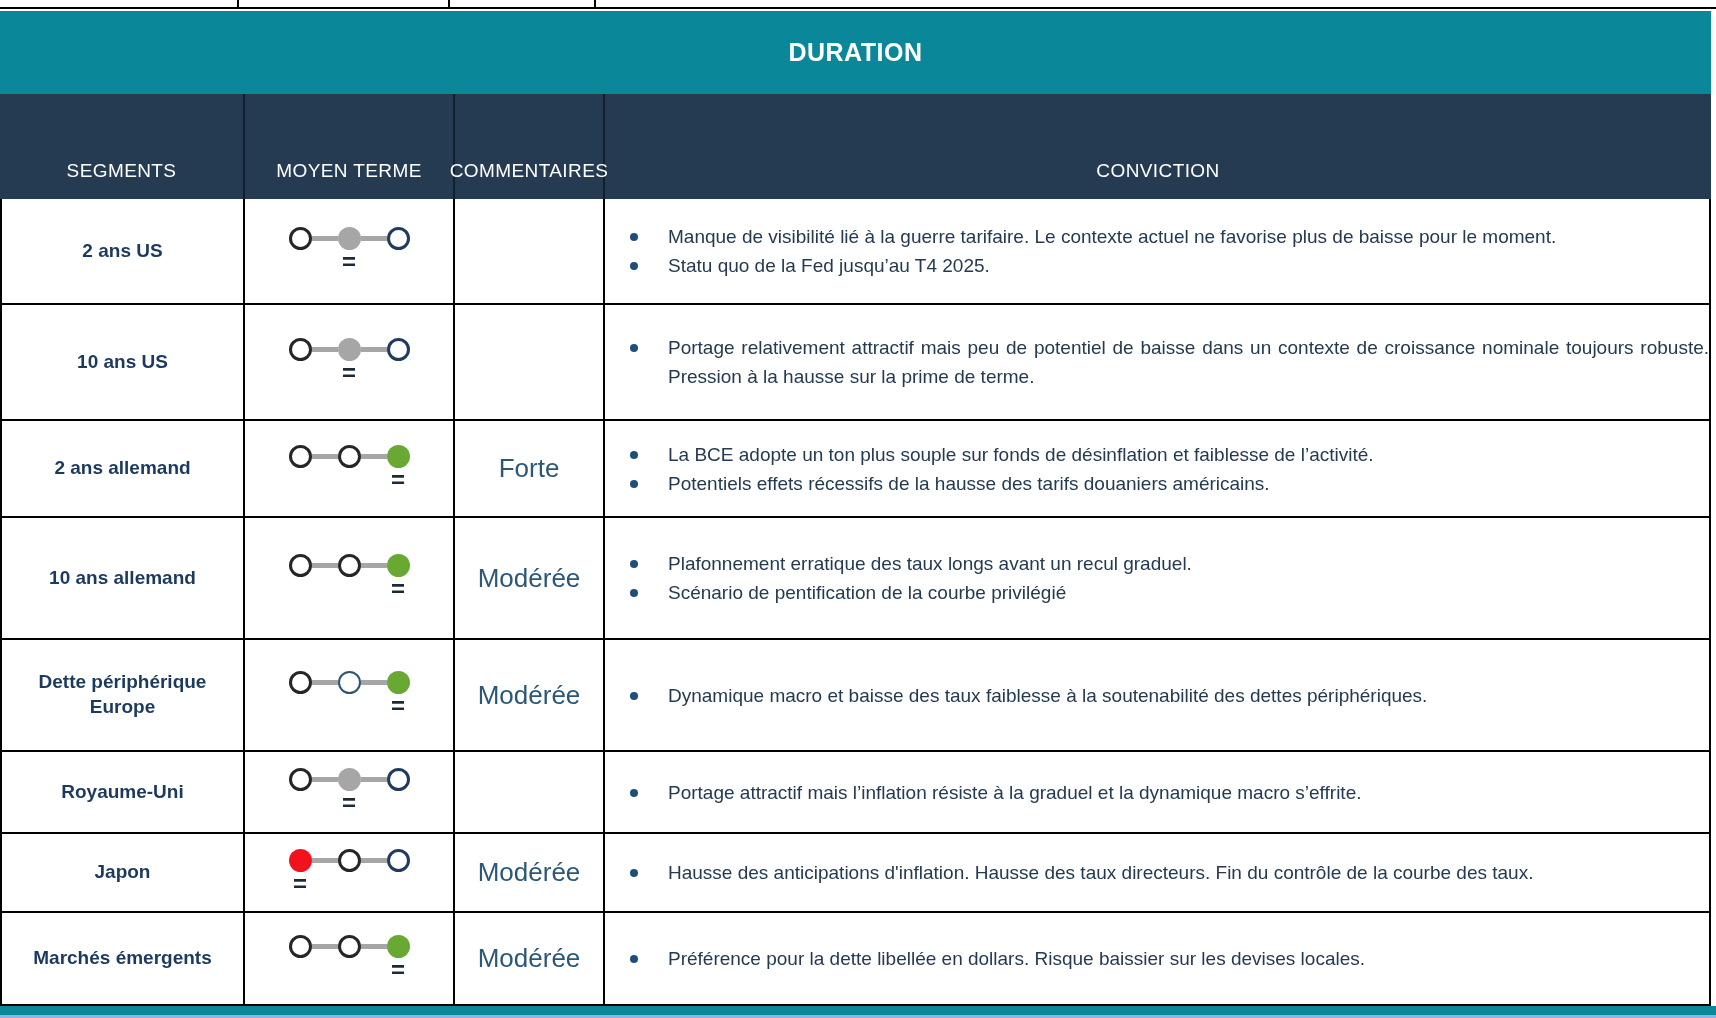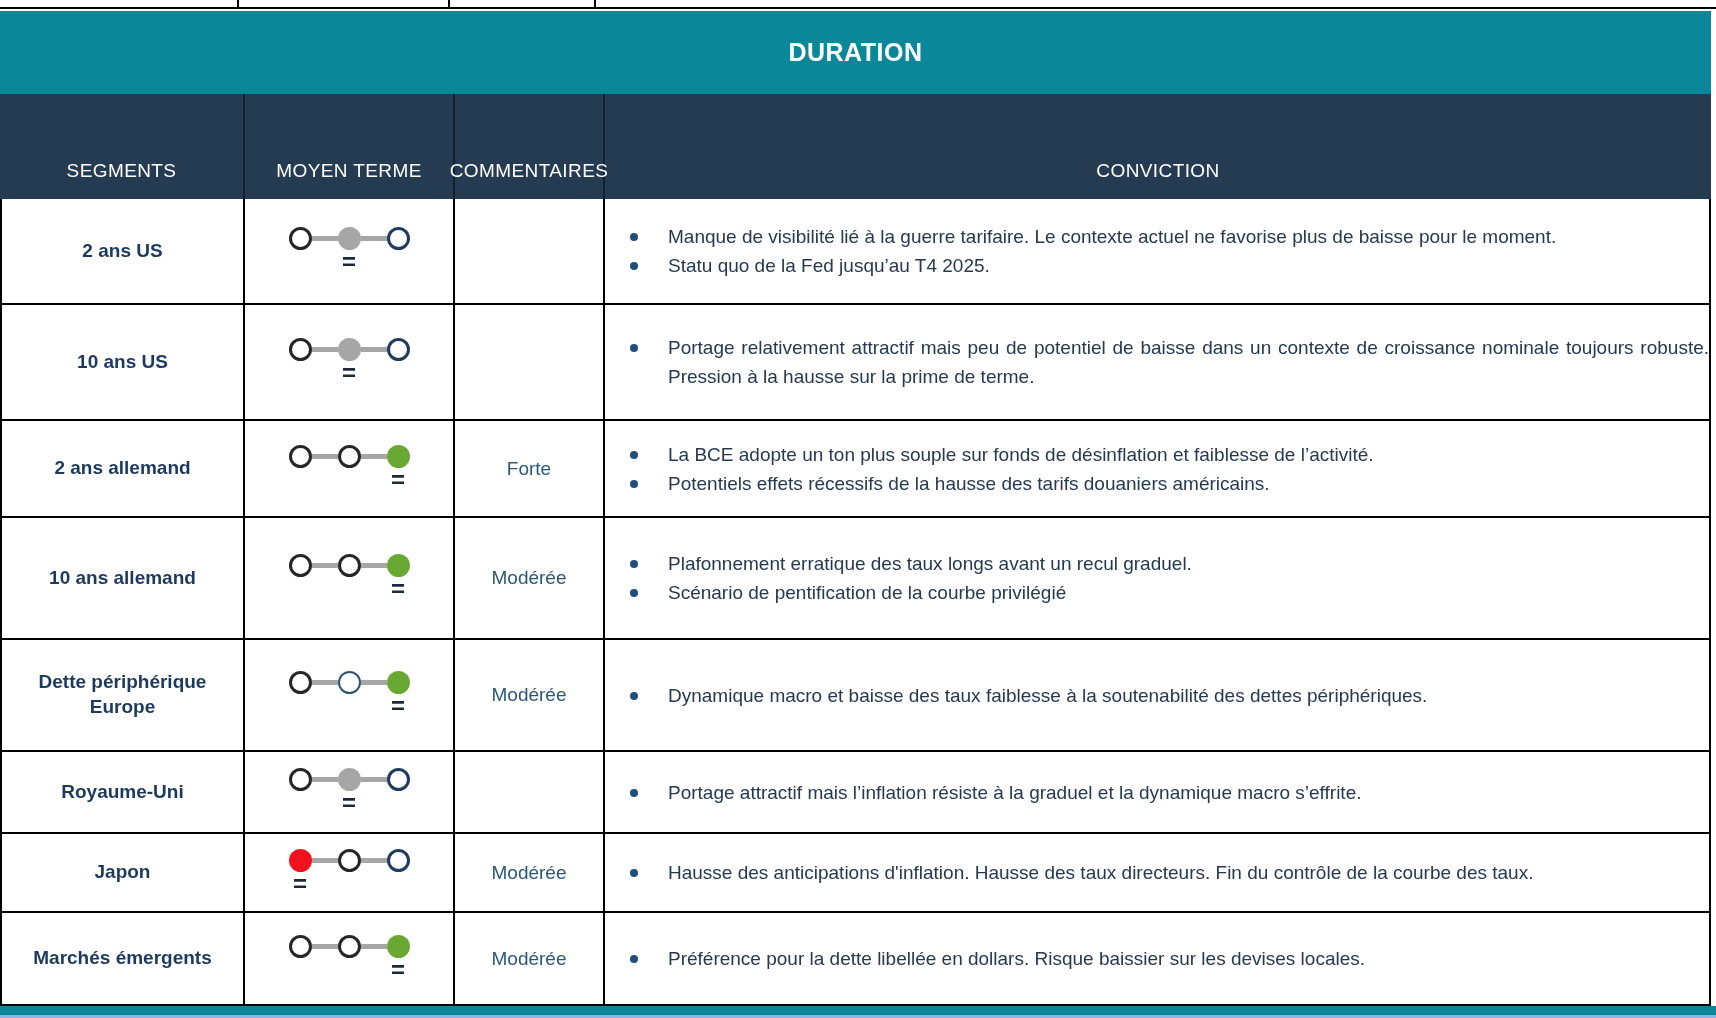--- a/index.html
+++ b/index.html
@@ -43,21 +43,21 @@
   .outline-navy { border:3px solid var(--circle-navy); }
   .outline-navy-thin { border:2px solid #2e5470; }
   .fill-gray  { background:var(--gray); }
   .fill-green { background:var(--green); }
   .fill-red   { background:var(--red); }
   .eqrow { display:flex; margin-top:1px; height:24px; }
   .eqslot { width:23px; margin-right:26px; text-align:center; font-size:24px; font-weight:bold;
             color:#1b2a38; line-height:22px; }
   .eqslot:last-child { margin-right:0; }
 
-  .conv-label { font-size:19px; color:var(--conviction); }
+  .conv-label { font-size:26px; color:var(--conviction); }
 
   .bullets { list-style:none; width:100%; }
   .bullets li { display:flex; align-items:flex-start; }
   .dot { flex:0 0 auto; width:8px; height:8px; border-radius:50%; background:var(--bullet); margin:11px 0 0 25px; }
   .txt { flex:1; margin-left:30px; color:var(--text); font-size:19px; line-height:29px; }
   .justify .txt { text-align:justify; }
 
   
   .bottom-teal   { position:absolute; top:1006px; left:0; width:1716px; height:9px; background:var(--teal); }
   .bottom-accent { position:absolute; top:1015px; left:0; width:1716px; height:3px; background:var(--accent-line); }

